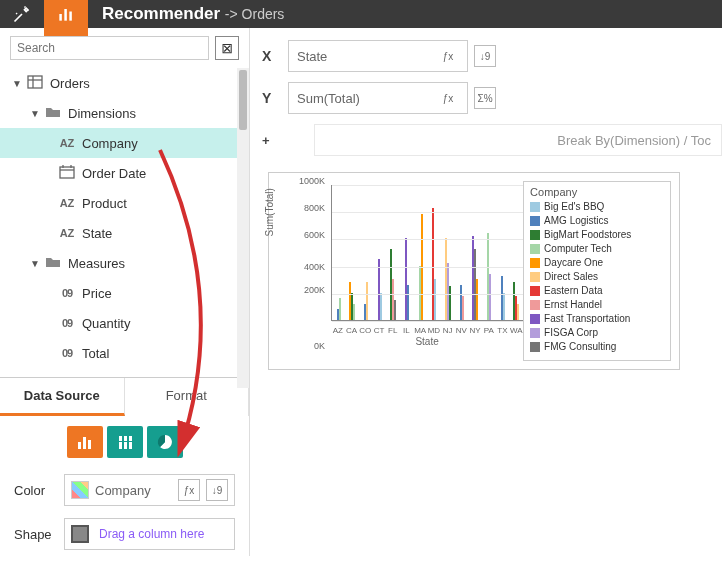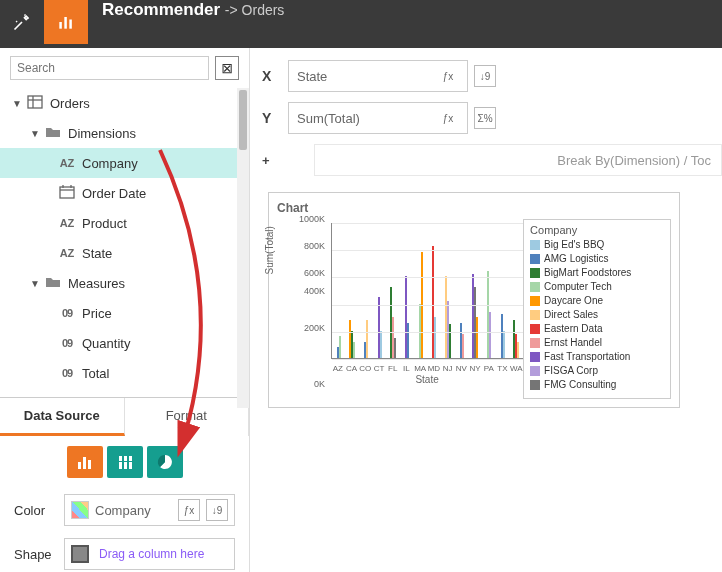--- a/index.html
+++ b/index.html
@@ -1,17 +1,17 @@
 <!DOCTYPE html>
 <html><head>
 <meta charset="utf-8">
 <style>
 * { box-sizing: border-box; margin: 0; padding: 0; }
 body { font-family: Arial, sans-serif; font-size: 13px; color: #333; background: #fff; width: 722px; height: 572px; overflow: hidden; }
-.header { background: #3a3a3a; height: 48px; display: flex; align-items: flex-start; }
+.header { background: #3a3a3a; height: 28px; display: flex; align-items: center; }
 .header-icon { width: 44px; height: 44px; display: flex; align-items: center; justify-content: center; color: #fff; }
 .header-icon.active { background: #ee7623; }
 .header-title { color: #fff; font-size: 17px; font-weight: bold; padding-left: 14px; }
 .header-sub { color: #ccc; font-size: 14px; font-weight: normal; }
 .main { display: flex; height: calc(572px - 44px); }
 .left { width: 250px; border-right: 1px solid #ddd; display: flex; flex-direction: column; position: relative; }
 .search-row { padding: 8px 10px; display: flex; gap: 6px; }
 .search-input { flex: 1; border: 1px solid #ccc; padding: 4px 6px; font-size: 12px; color: #888; }
 .clear-btn { width: 24px; height: 24px; border: 1px solid #888; display: flex; align-items: center; justify-content: center; cursor: pointer; font-size: 14px; }
 .tree { flex: 1; overflow-y: auto; padding: 0 0 8px 0; }
@@ -233,28 +233,27 @@
         </div>
     </div>
     <div class="axis-row" style="position:relative">
       <div style="width:26px;font-weight:bold;color:#444">+</div>
       <div class="break-row" style="flex:1;justify-content:flex-end">
           <span>Break By(Dimension) / Toc</span>
         </div>
     </div>
 
     <div class="chart-panel">
-      <div class="chart-title">Chart</div>
       <div class="chart-body">
         <div class="chart-plot">
           <div class="ylabel">Sum(Total)</div>
           <div class="yaxis" id="yaxis">
               <div class="ytick" style="top: 131px; margin-top: 29px;">0K</div>
               <div class="ytick" style="top: 103.8px;">200K</div>
-              <div class="ytick" style="top: 67px;">400K</div>
+              <div class="ytick" style="top: 81px;">400K</div>
               <div class="ytick" style="top: 49.4px;">600K</div>
               <div class="ytick" style="top: 22.2px; margin-left: 16px;">800K</div>
               <div class="ytick" style="top: -5px;">1000K</div>
             </div>
           <div class="grid" id="grid">
               <div class="bars" id="bars">
                 <div class="bar-group">
                   <div class="bar" style="background: rgb(79, 129, 189); height: 10.88px;"></div>
                   <div class="bar" style="background: rgb(165, 214, 167); height: 21.76px;"></div>
                 </div>

